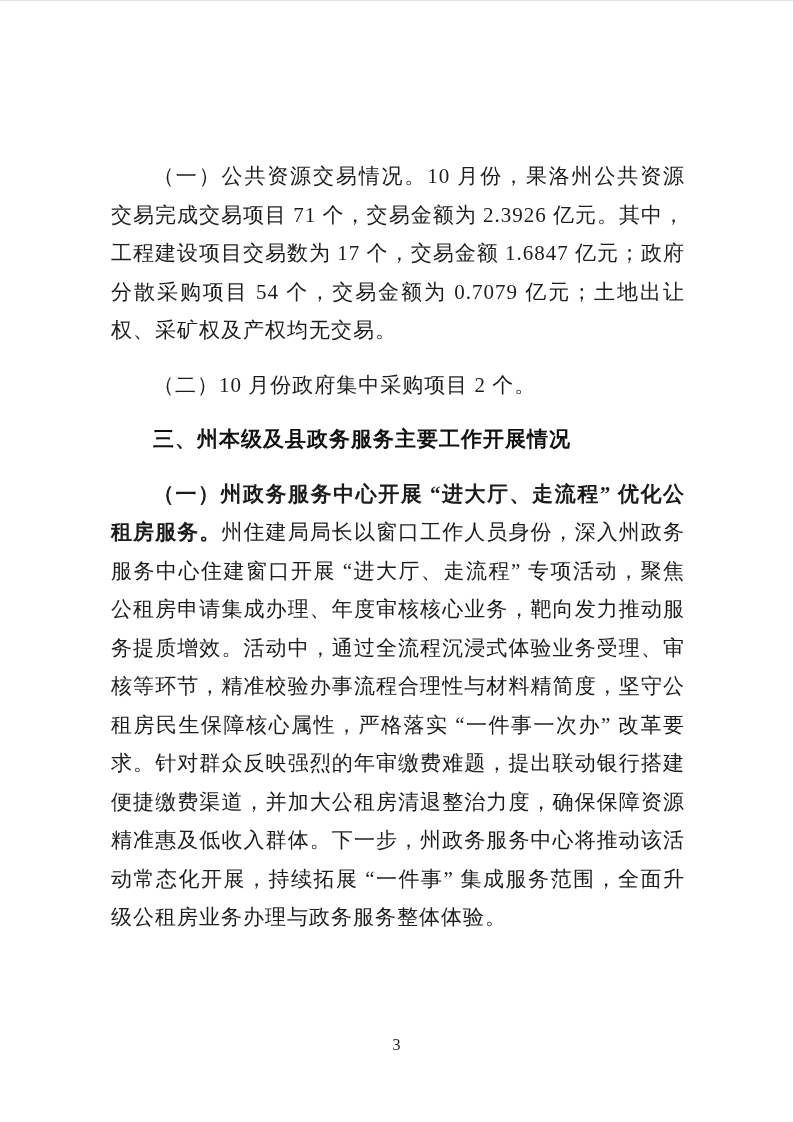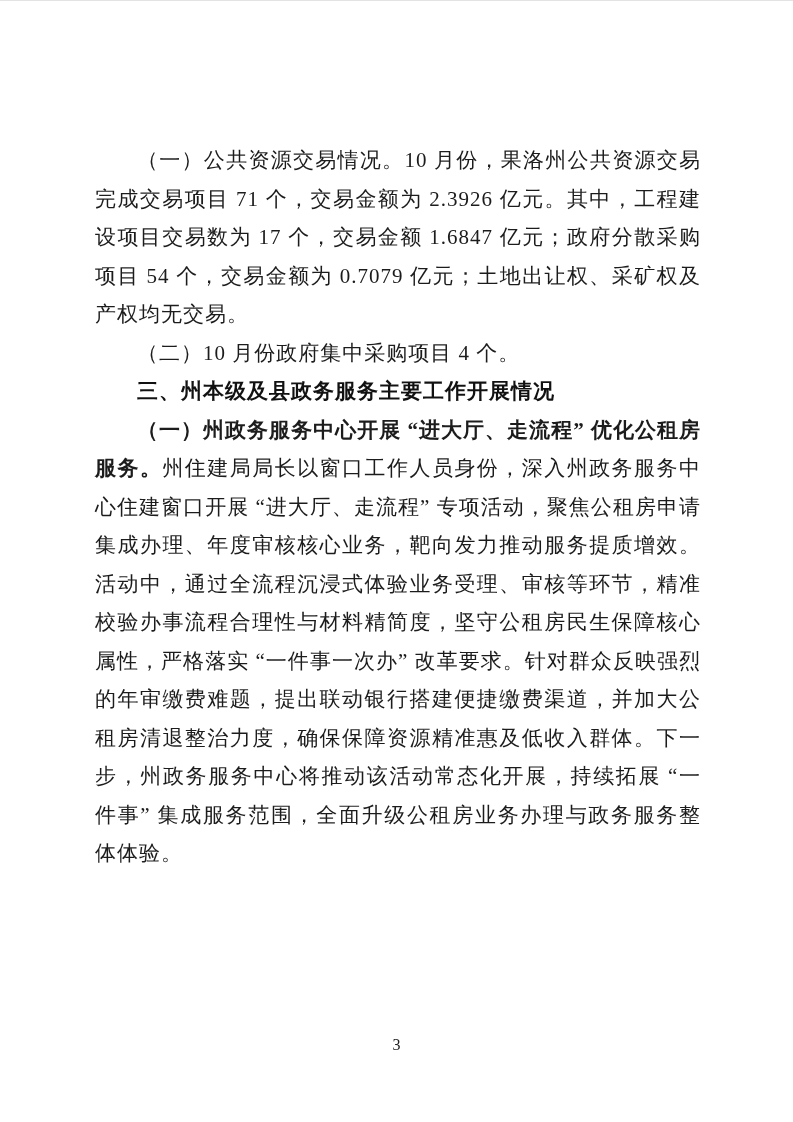--- a/index.html
+++ b/index.html
@@ -13,30 +13,30 @@
     height: 1122px;
     background: #ffffff;
     box-sizing: border-box;
     border-top: 1px solid #e3e3e3;
     padding: 140px 92px 0 95px;
     overflow: hidden;
     font-family: "Liberation Serif", "DejaVu Serif", serif;
     color: #1c1c1c;
   }
   .body-text {
-    margin: 0;
+    margin: 16px;
     font-size: 21px;
     line-height: 38.5px;
     letter-spacing: 1px;
     text-align: justify;
     text-indent: 2em;
     font-family: "Liberation Serif", "DejaVu Serif", serif;
   }
   .heading-sans {
-    margin: 0;
+    margin: 16px;
     font-size: 21px;
     line-height: 38.5px;
     letter-spacing: 1px;
     text-indent: 2em;
     font-weight: bold;
     font-family: "Liberation Sans", "DejaVu Sans", sans-serif;
     color: #111111;
   }
   .lead-bold {
     font-weight: bold;
@@ -54,21 +54,21 @@
     font-family: "Liberation Serif", "DejaVu Serif", serif;
   }
 </style>
 </head>
 <body>
 
 <div class="page">
 
   <p class="body-text">（一）公共资源交易情况。10 月份，果洛州公共资源交易完成交易项目 71 个，交易金额为 2.3926 亿元。其中，工程建设项目交易数为 17 个，交易金额 1.6847 亿元；政府分散采购项目 54 个，交易金额为 0.7079 亿元；土地出让权、采矿权及产权均无交易。</p>
 
-  <p class="body-text">（二）10 月份政府集中采购项目 4 个。</p>
+  <p class="body-text">（二）10 月份政府集中采购项目 2 个。</p>
 
 
   <h3 class="heading-sans">三、州本级及县政务服务主要工作开展情况</h3>
 
   <p class="body-text"><span class="lead-bold">（一）州政务服务中心开展 “进大厅、走流程” 优化公租房服务。</span><span>州住建局局长以窗口工作人员身份，深入州政务服务中心住建窗口开展 “进大厅、走流程” 专项活动，聚焦公租房申请集成办理、年度审核核心业务，靶向发力推动服务提质增效。活动中，通过全流程沉浸式体验业务受理、审核等环节，精准校验办事流程合理性与材料精简度，坚守公租房民生保障核心属性，严格落实 “一件事一次办” 改革要求。针对群众反映强烈的年审缴费难题，提出联动银行搭建便捷缴费渠道，并加大公租房清退整治力度，确保保障资源精准惠及低收入群体。下一步，州政务服务中心将推动该活动常态化开展，持续拓展 “一件事” 集成服务范围，全面升级公租房业务办理与政务服务整体体验。</span></p>
 
   <div class="page-number">3</div>
 
 </div>
 

